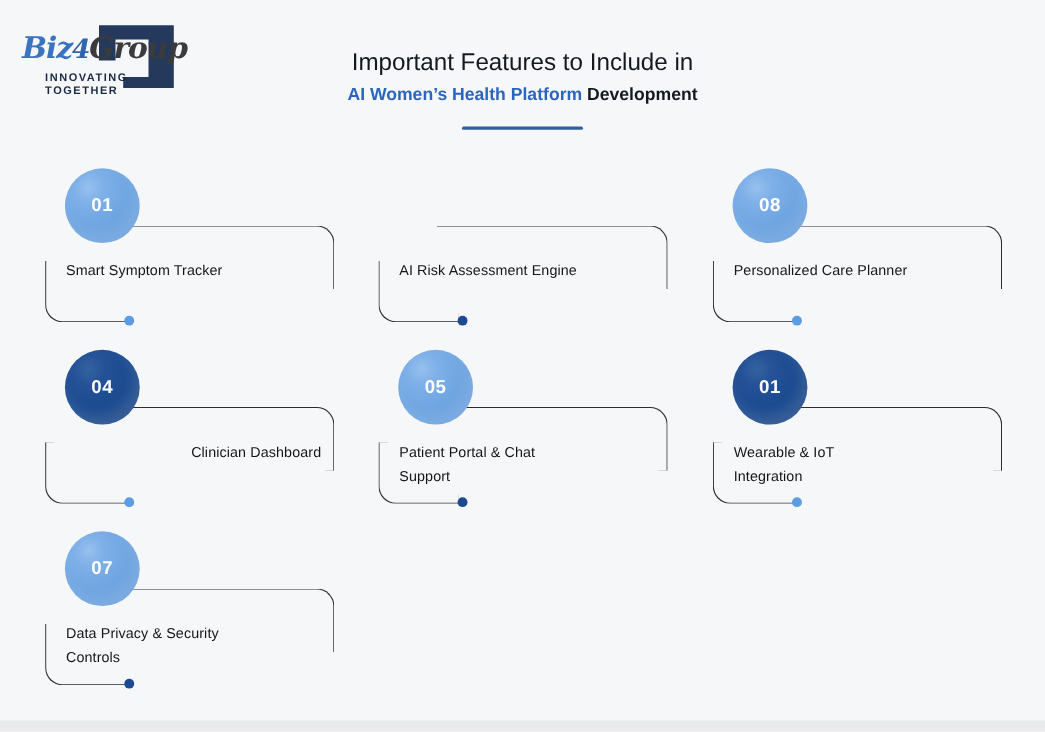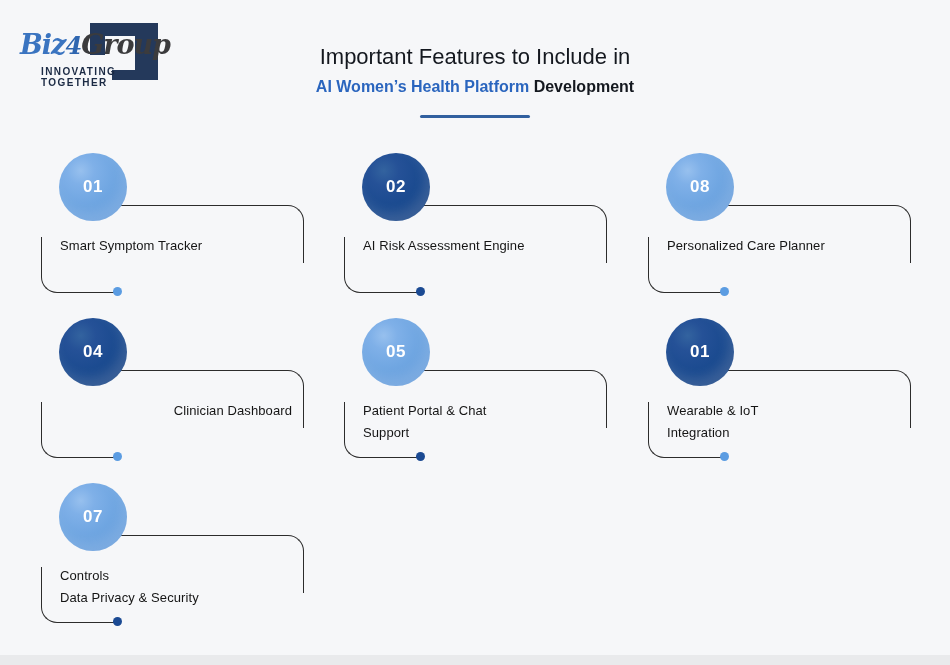--- a/index.html
+++ b/index.html
@@ -90,23 +90,20 @@
       <span class="num">01</span>
     </div>
     <div class="label">
         <div>Smart Symptom Tracker</div>
       </div>
     <div class="bracket-bottom"></div>
     <div class="end-dot light"></div>
   </div>
     <div class="item" style="left: 341px; top: 149px;">
     <div class="bracket-top"></div>
-    <div class="badge dark">
-      <span class="num">02</span>
-    </div>
     <div class="label">
         <div>AI Risk Assessment Engine</div>
       </div>
     <div class="bracket-bottom"></div>
     <div class="end-dot dark"></div>
   </div>
     <div class="item" style="left: 645px; top: 149px;">
     <div class="bracket-top"></div>
     <div class="badge light">
       <span class="num">08</span>
@@ -151,19 +148,19 @@
       </div>
     <div class="bracket-bottom"></div>
     <div class="end-dot light"></div>
   </div>
     <div class="item" style="left: 38px; top: 479px;">
     <div class="bracket-top"></div>
     <div class="badge light">
       <span class="num">07</span>
     </div>
     <div class="label">
+        <div>Data Privacy &amp; Security</div>
         <div>Controls</div>
-        <div>Data Privacy &amp; Security</div>
       </div>
     <div class="bracket-bottom"></div>
     <div class="end-dot dark"></div>
   </div>
   </div>
 
 </body></html>

